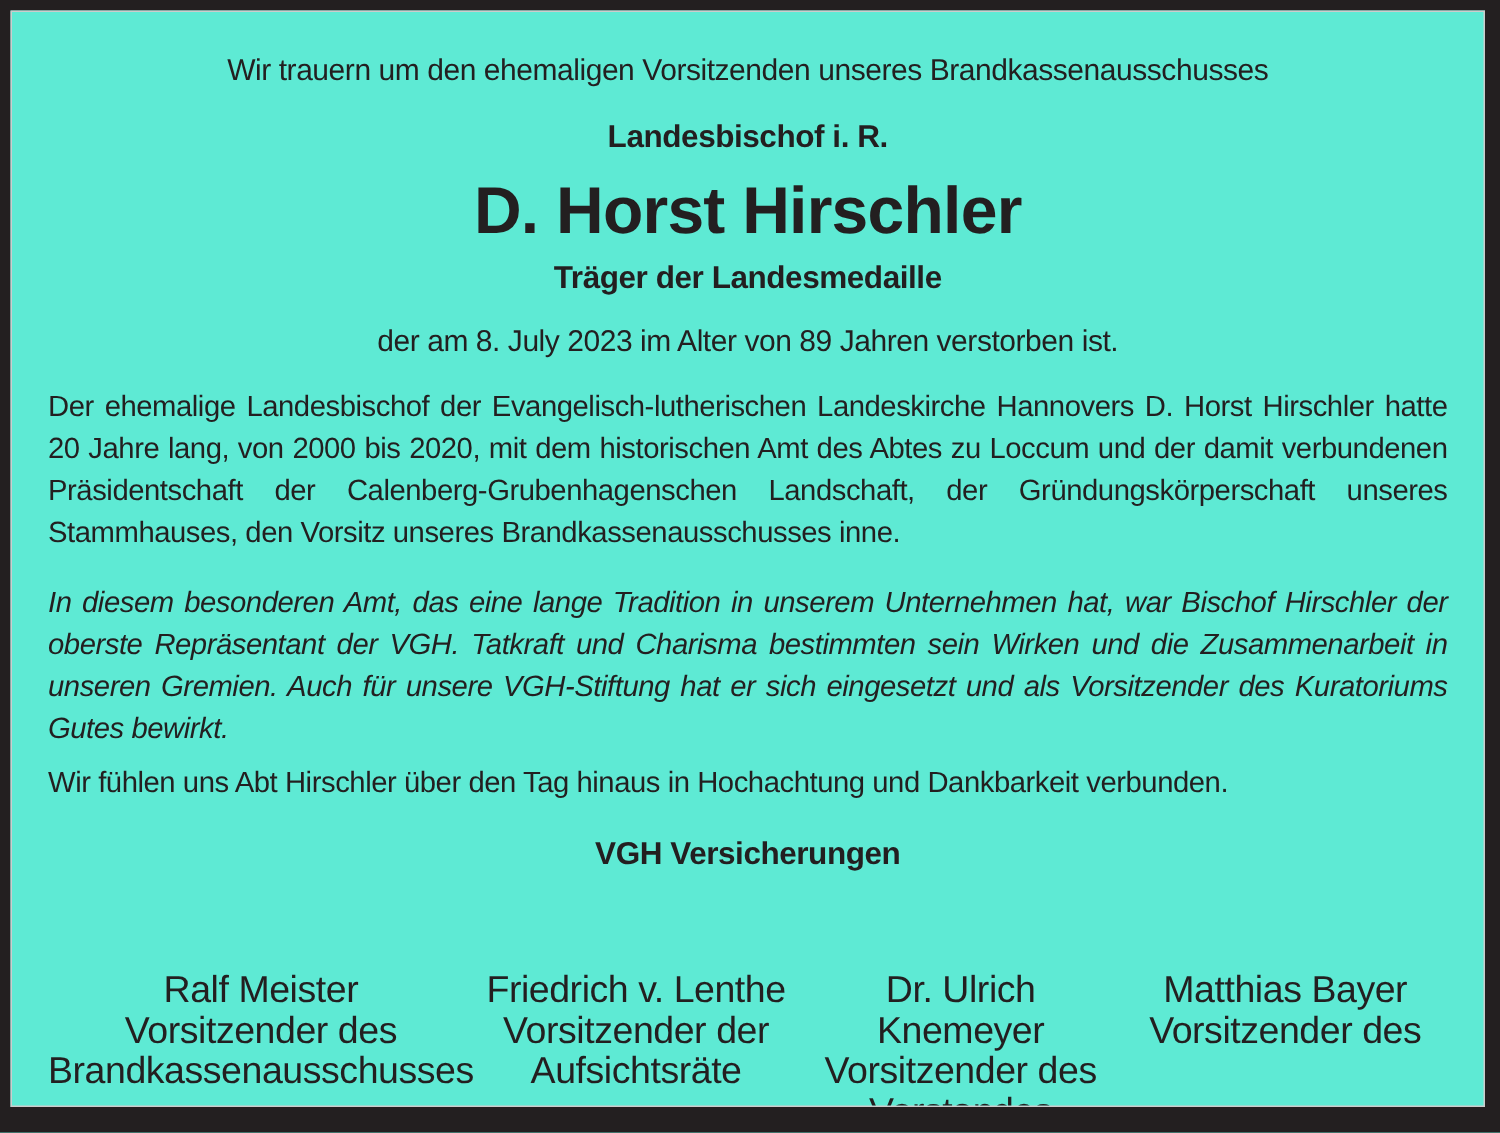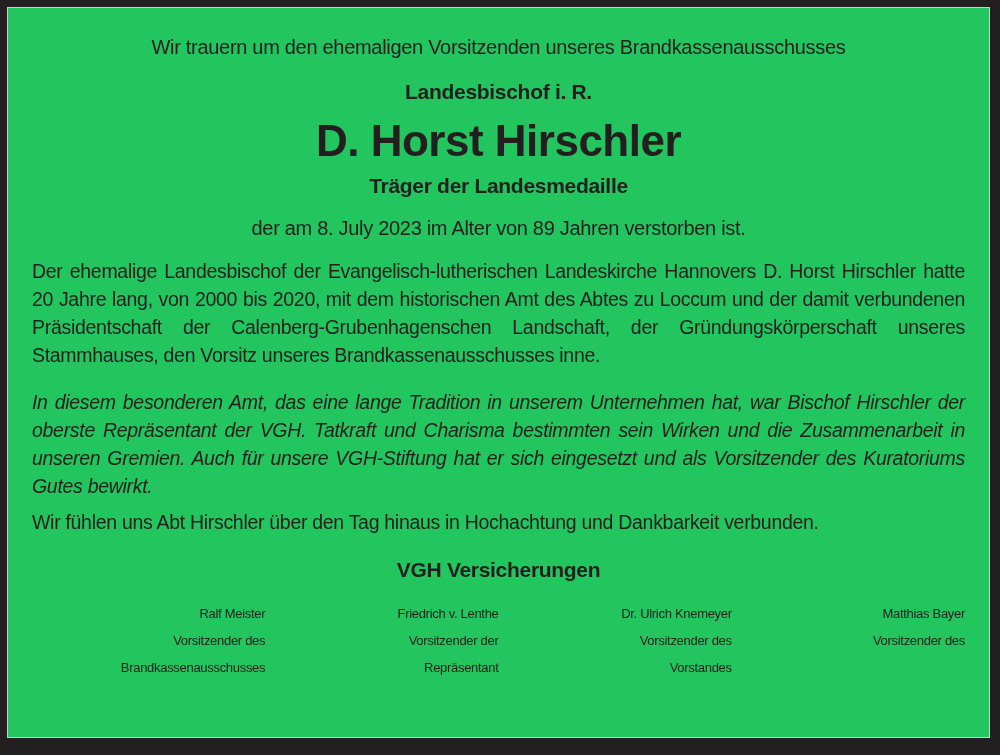--- a/index.html
+++ b/index.html
@@ -10,21 +10,21 @@
     box-sizing: border-box;
     background: #231f20;
     padding: 7px 10px 17px 7px;
     margin: 0 auto;
     font-family: "Liberation Sans", "DejaVu Sans", sans-serif;
   }
   .page {
     width: 100%;
     height: 100%;
     box-sizing: border-box;
-    background: #22c55e;
+    background: #5eead4;
     border: 1px solid #cccccc;
     color: #231f20;
     padding: 26px 24px 0 24px;
     overflow: hidden;
     letter-spacing: -0.3px;
   }
   .intro {
     margin-top: 2px;
     font-size: 20px;
     line-height: 22px;
@@ -78,23 +78,24 @@
     text-align: center;
   }
   .signatures {
     margin-top: 18px;
     display: flex;
     flex-direction: row;
     justify-content: space-between;
   }
   .signatory {
     flex: 1 1 0;
-    text-align: right;
-    font-size: 13px;
+    text-align: center;
+    font-size: 25px;
     line-height: 27px;
+    margin-top: 47px;
   }
 </style>
 </head>
 <body>
 
 <div class="frame">
   <div class="page">
 
     <div class="intro">Wir trauern um den ehemaligen Vorsitzenden unseres Brandkassenausschusses</div>
 
@@ -120,21 +121,21 @@
 
       <div class="signatory">
         <div>Ralf Meister</div>
         <div>Vorsitzender des</div>
         <div>Brandkassenausschusses</div>
       </div>
 
       <div class="signatory">
         <div>Friedrich v. Lenthe</div>
         <div>Vorsitzender der</div>
-        <div>Repräsentant</div>
+        <div>Aufsichtsräte</div>
       </div>
 
       <div class="signatory">
         <div>Dr. Ulrich Knemeyer</div>
         <div>Vorsitzender des</div>
         <div>Vorstandes</div>
       </div>
 
       <div class="signatory">
         <div>Matthias Bayer</div>

